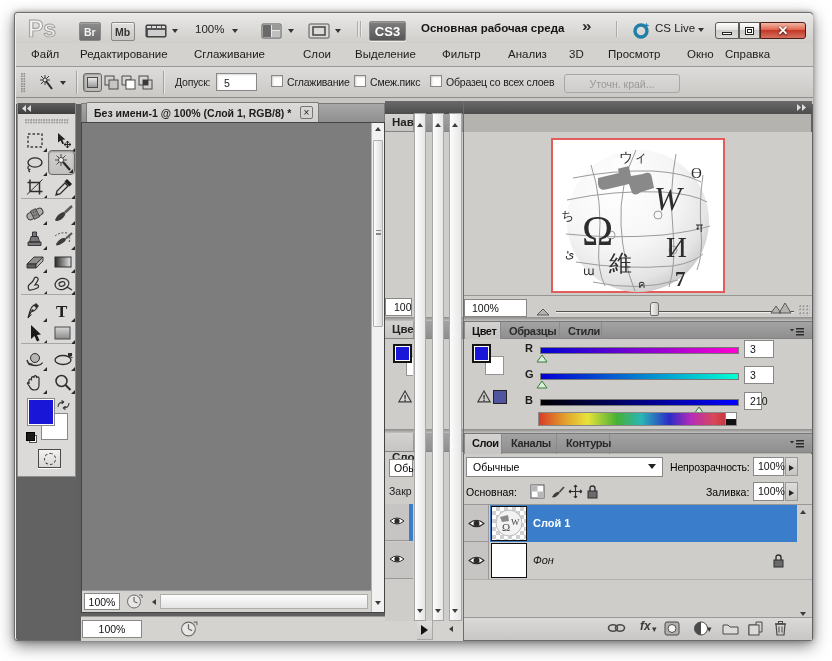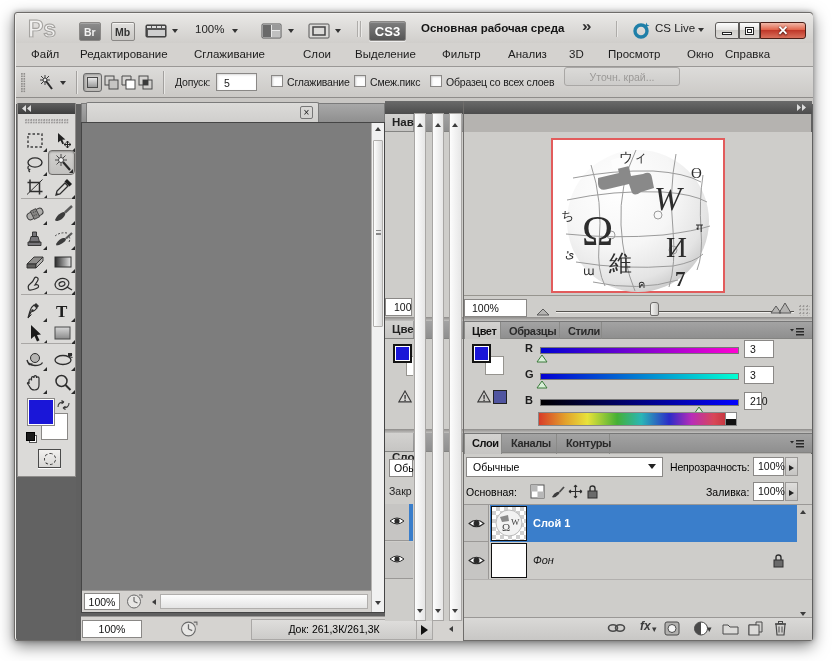--- a/index.html
+++ b/index.html
@@ -156,21 +156,21 @@
     <span class="abs" style="left:159px;top:9px;font-size:10.5px;letter-spacing:-.2px">Допуск:</span>
     <div class="abs" style="left:200px;top:6px;width:41px;height:18px;background:#fff;border:1px solid #8a8886;box-shadow:inset 1px 1px 2px rgba(0,0,0,.15)">
         <span style="position:absolute;left:7px;top:3px;font-size:10.5px">5</span>
       </div>
     <div class="cb" style="left:255px;top:8px"></div>
     <span class="abs" style="left:271px;top:9px;font-size:10.5px;letter-spacing:-.2px">Сглаживание</span>
     <div class="cb" style="left:338px;top:8px"></div>
     <span class="abs" style="left:354px;top:9px;font-size:10.5px;letter-spacing:-.2px">Смеж.пикс</span>
     <div class="cb" style="left:414px;top:8px"></div>
     <span class="abs" style="left:430px;top:9px;font-size:10.5px;letter-spacing:-.2px">Образец со всех слоев</span>
-    <div class="abs" style="left:548px;top:0;width:116px;height:19px;border:1px solid #a9a7a5;border-radius:3px;background:linear-gradient(#dbdad8,#cdccca);text-align:center"><span style="font-size:10.5px;color:#9b9997;line-height:18px">Уточн. край...</span></div>
+    <div class="abs" style="left:548px;top:7px;width:116px;height:19px;border:1px solid #a9a7a5;border-radius:3px;background:linear-gradient(#dbdad8,#cdccca);text-align:center"><span style="font-size:10.5px;color:#9b9997;line-height:18px">Уточн. край...</span></div>
   </div>
   <div id="content">
       <div class="abs" style="left:0;top:0;width:797px;height:6px;background:#c9c7c4"></div>
     <div id="toolbox">
       <div id="tbhead">
           <svg style="position:absolute;left:3px;top:2px" width="12" height="7" viewBox="0 0 12 7">
             <path d="M5 0 L1 3.5 L5 7 Z M10 0 L6 3.5 L10 7 Z" fill="#ddd"></path>
           </svg>
         </div>
       <div class="abs" style="left:7px;top:16px;width:44px;height:5px;background-image:radial-gradient(circle at 1px 1px,#939191 .7px,transparent .9px);background-size:2.6px 2.6px"></div>
@@ -363,20 +363,21 @@
       <div class="abs" style="left:8px;top:329px;width:12px;height:12px">
           <div style="position:absolute;left:3px;top:3px;width:8px;height:8px;background:#fff;border:1px solid #555"></div>
           <div style="position:absolute;left:0;top:0;width:9px;height:9px;background:#1a1a1a;border:1px solid #000"></div>
         </div>
       <div class="abs" style="left:20px;top:346px;width:23px;height:19px;background:linear-gradient(#f2f1ef,#d8d7d5);border:1px solid #4a4a4a;box-shadow:0 1px 0 #fff">
           <div style="position:absolute;left:5px;top:3px;width:12px;height:12px;border:1.3px dashed #3a3a3a;border-radius:50%"></div>
         </div>
     </div>
     <div id="tabbar">
         <div id="doctab">
+          <span style="position:absolute;left:7px;top:4px;font-size:10.5px">Без имени-1 @ 100% (Слой 1, RGB/8) *</span>
           <span style="position:absolute;right:5px;top:3px;width:13px;height:13px;border:1px solid #777;border-radius:2px;font-size:10px;text-align:center;line-height:11px;font-weight:normal">×</span>
         </div>
       </div>
     <div id="docwin">
       <div id="vscroll">
         <div class="abs sarr-u" style="left:3px;top:4px"></div>
         <div class="abs" style="left:1px;top:17px;width:10px;height:187px;background:linear-gradient(90deg,#fdfdfd,#dcdcdc);border:1px solid #b0aeac;border-radius:1px">
             <div style="position:absolute;left:2px;top:89px;width:5px;height:5px;border-top:1px solid #888;border-bottom:1px solid #888;">
               <div style="margin-top:1.5px;border-top:1px solid #888"></div>
             </div>
@@ -395,21 +396,20 @@
       </div>
     </div>
     <div id="darkblock" style="position:absolute;left:1px;top:379px;width:59px;height:163px;background:#626262"></div>
     <div id="appstatus" style="position:absolute;left:65px;top:518px;width:382px;height:25px;background:#d5d3d0;border-top:1px solid #9b9997;font-size:10.5px">
       <div class="wfield" style="left:1px;top:3px;width:60px;height:18px;text-align:center;line-height:17px">100%</div>
       <svg class="abs" style="left:99px;top:3px" width="18" height="18" viewBox="0 0 17 17">
           <circle cx="8" cy="8.5" r="6.5" fill="#e8e7e5" stroke="#6a6a6a"></circle>
           <path d="M8 8.5 L8 4 M8 8.5 L11.5 10" stroke="#6a6a6a" stroke-width="1.2" fill="none"></path>
           <path d="M13 2 L16 2 L16 5" stroke="#6a6a6a" fill="none"></path>
         </svg>
-      <div class="abs" style="left:170px;top:2px;width:166px;height:21px;background:linear-gradient(#dfdedc,#cccbc9);border:1px solid #aaa8a6;text-align:center"><span style="line-height:19px">Док: 261,3К/261,3К</span></div>
       <div class="abs" style="left:336px;top:2px;width:16px;height:21px;background:linear-gradient(#dfdedc,#cccbc9);border:1px solid #aaa8a6;border-left:none">
           <div class="abs" style="left:4px;top:5px;width:0;height:0;border-top:5px solid transparent;border-bottom:5px solid transparent;border-left:7px solid #111"></div>
         </div>
       <div class="abs sarr-l" style="left:368px;top:9px"></div>
     </div>
     <div id="strip">
       <div class="abs" style="left:0;top:0;width:78px;height:13px;background:linear-gradient(#6a6a6a,#4c4c4c)"></div>
       <div class="abs" style="left:0;top:13px;width:78px;height:18px;background:linear-gradient(#a3a3a3,#8f8f8f);border-bottom:1px solid #848482">
           <div style="position:absolute;left:0;top:0;width:28px;height:17px;background:linear-gradient(#d3d2d0,#c6c5c3);font-size:11.5px;font-weight:bold;color:#222;padding:2px 0 0 7px">Нав</div>
         </div>

